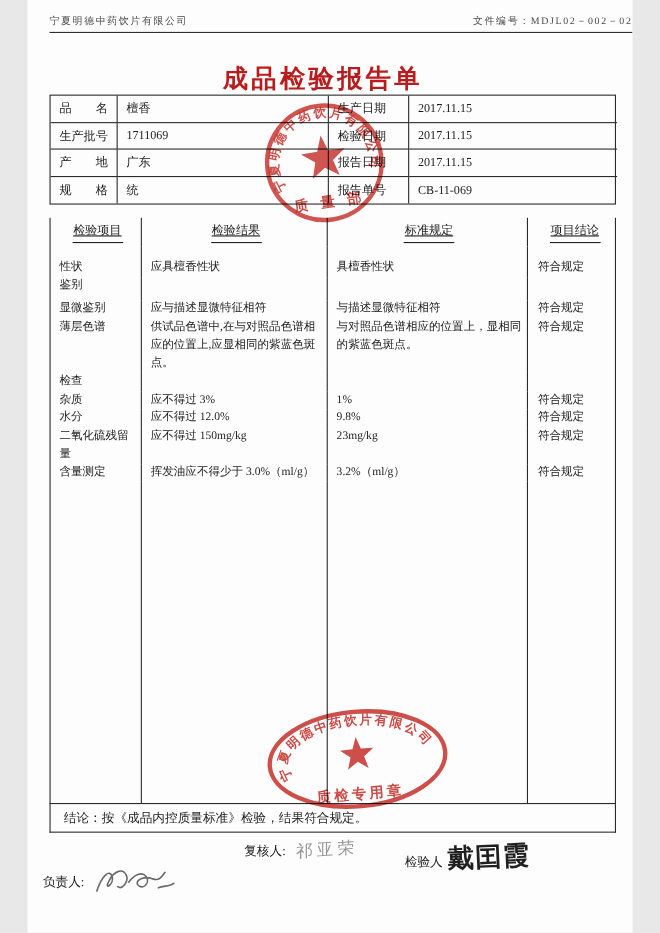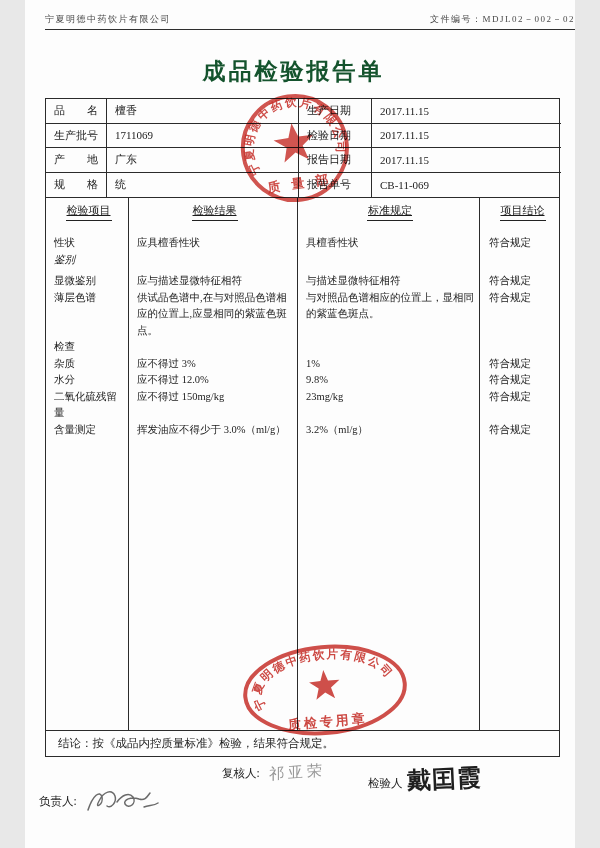--- a/index.html
+++ b/index.html
@@ -17,25 +17,25 @@
     filter:blur(0.35px);
   }
   .runrule{
     position:absolute; top:29px; left:20px; width:530px;
     border-top:1.6px solid #2e2e2e;
   }
   
   .doc-title{
     position:absolute; top:56px; left:20px; width:497px;
     text-align:center; font-size:23px; font-weight:600;
-    letter-spacing:3px; color:#14532d;
+    letter-spacing:3px; color:#b91c1c;
   }
   
   .info{
-    position:absolute; left:20px; top:98px; width:515px; height:100px;
+    position:absolute; left:20px; top:86px; width:515px; height:100px;
     box-sizing:border-box; border:1px solid #2b2b2b;
     display:grid;
     grid-template-columns:61px 192px 73px 189px;
     grid-template-rows:repeat(4,1fr);
     font-size:11px;
   }
   .info .cell{
     box-sizing:border-box; display:flex; align-items:center;
     padding-left:8px; border-bottom:1px solid #2b2b2b;
     white-space:nowrap; overflow:hidden;
@@ -52,21 +52,21 @@
     font-size:10.5px; line-height:16.5px;
   }
   .insp .cell{box-sizing:border-box; padding:0 5px 0 8px;}
   .insp .bR{border-right:1px solid #2b2b2b;}
   .insp .hcell{
     display:flex; align-items:flex-start; justify-content:center;
     padding-top:4px; font-size:11px;text-decoration:underline;
   }
   .insp .hcell span{border-bottom:1px solid #222; padding:0 1px 1px 1px;}
   .insp .tgap{padding-top:11px;}
-  .insp .bgap{padding-bottom:5px;font-style:italic;}
+  .insp .bgap{padding-bottom:5px;}
   .insp .c4{padding-left:9px;}
   
   .concl{
     position:absolute; left:20px; top:731px; width:515px; height:26px;
     box-sizing:border-box;
     border:1px solid #2b2b2b; border-top:none;
     display:flex; align-items:center; padding-left:12px;
     font-size:11.5px;
   }
   

